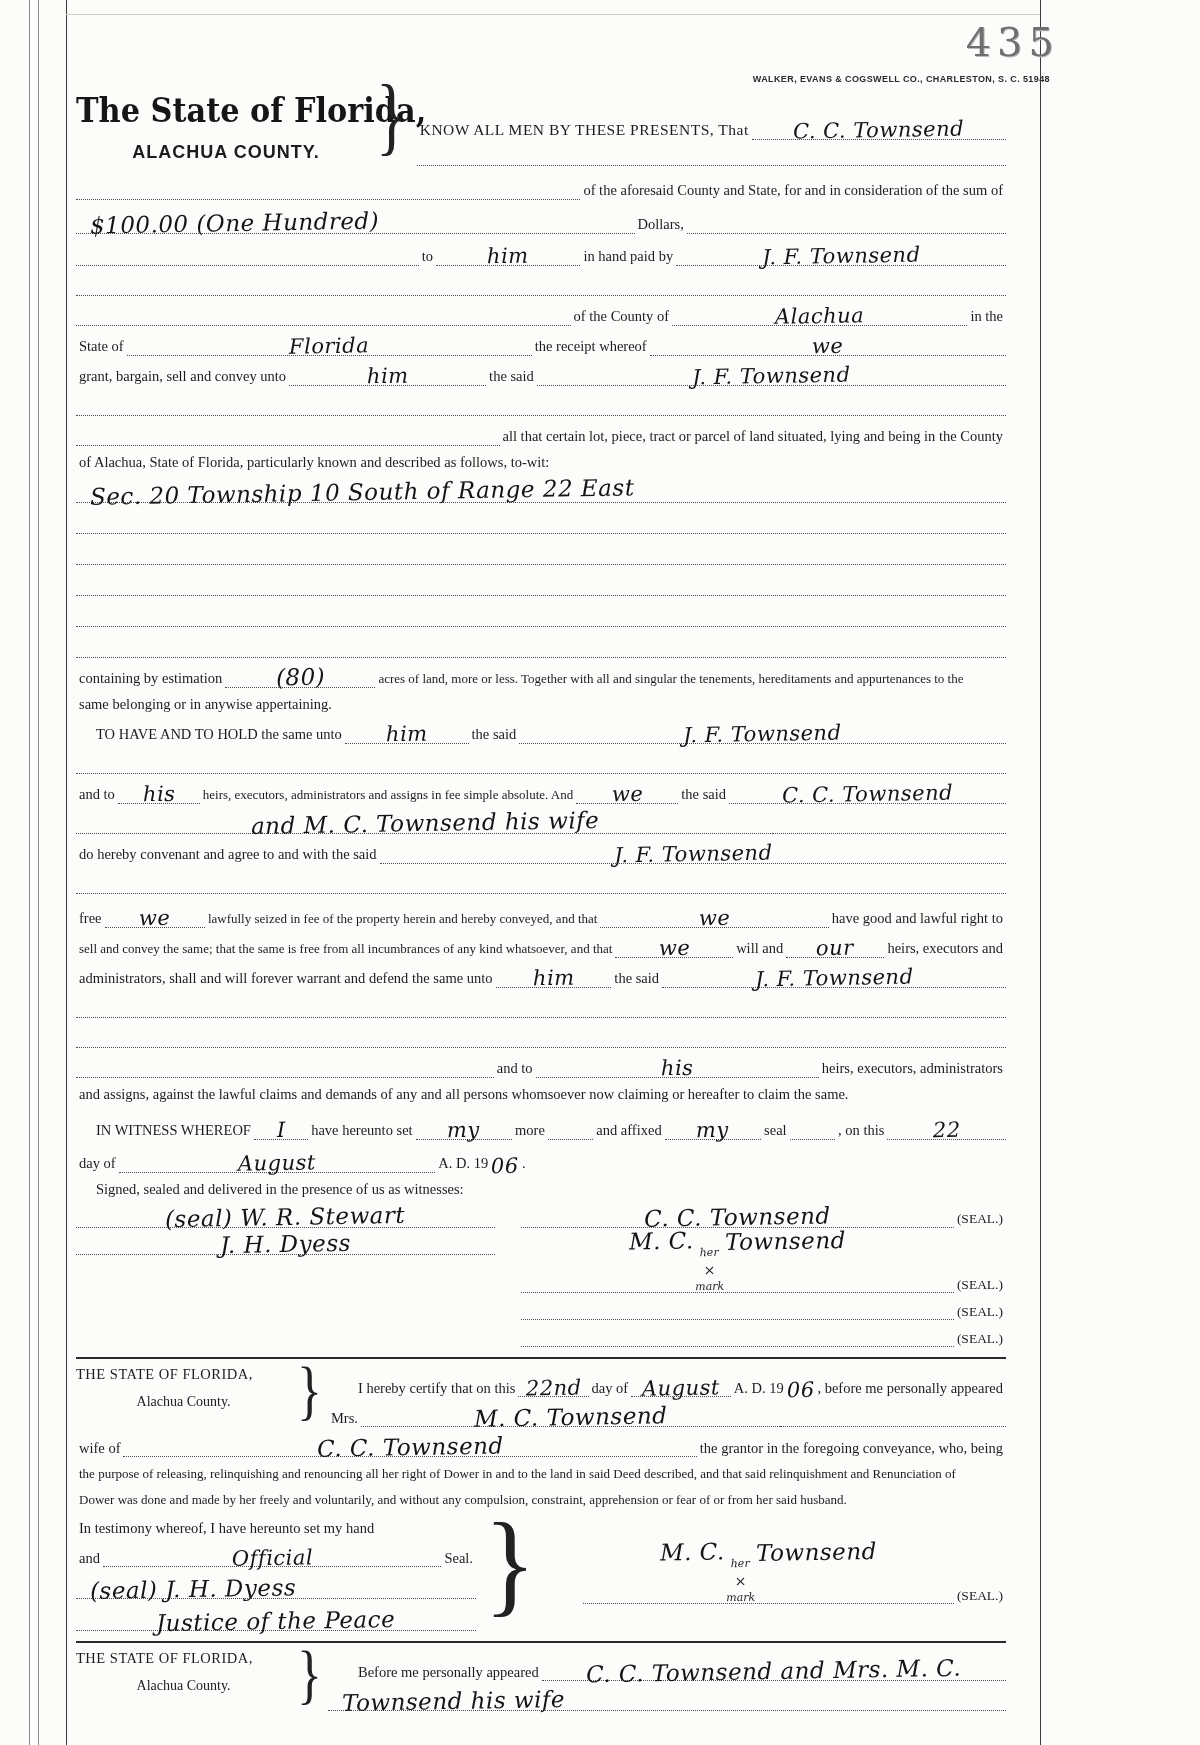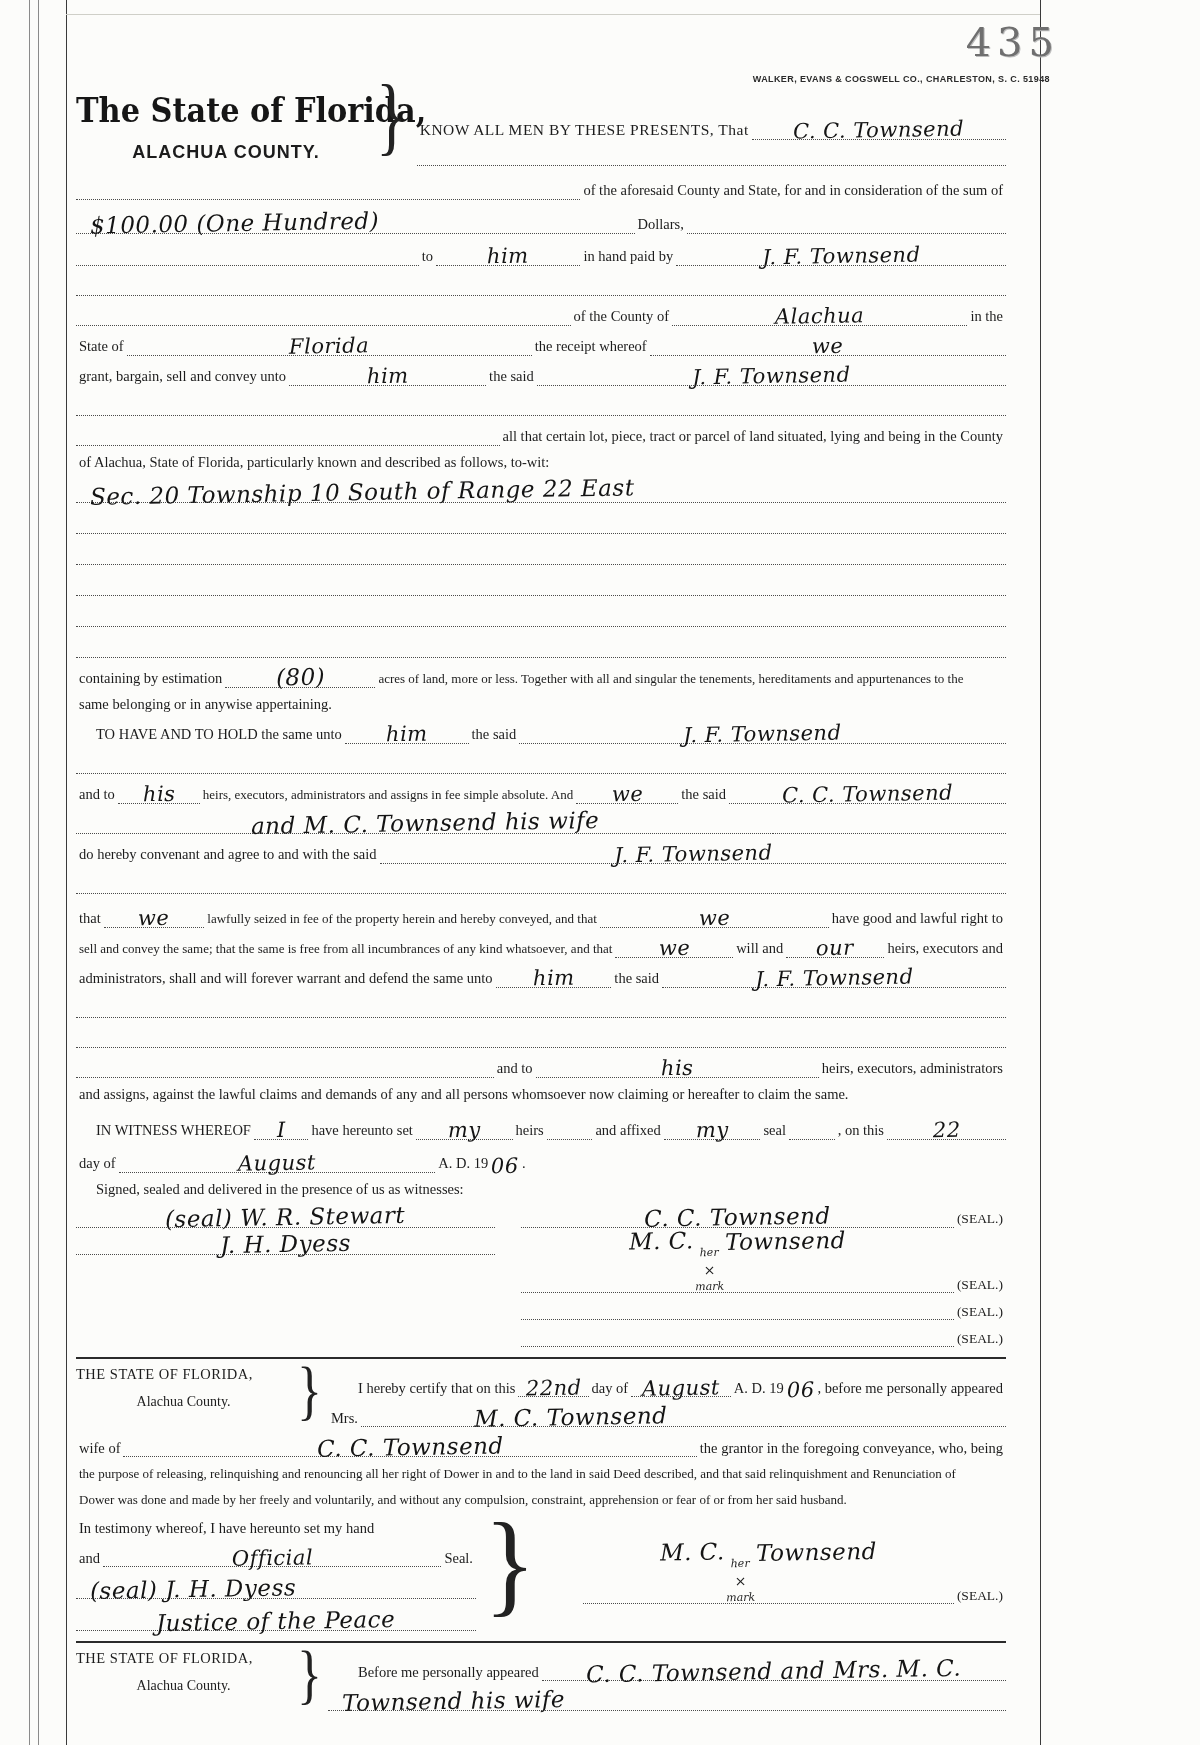--- a/index.html
+++ b/index.html
@@ -240,21 +240,21 @@
   <div class="row">
     <span class="t">do hereby convenant and agree to and with the said</span>
     <span class="fill"><span class="hw">J. F. Townsend</span></span>
   </div>
 
   <div class="row">
       <span class="fill"></span>
     </div>
 
   <div class="row" style="min-height:34px">
-    <span class="t">that</span>
+    <span class="t">free</span>
     <span class="fill f07"><span class="hw">we</span></span>
     <span class="t long">lawfully seized in fee of the property herein and hereby conveyed, and that</span>
     <span class="fill f2"><span class="hw">we</span></span>
     <span class="t">have good and lawful right to</span>
   </div>
 
   <div class="row">
     <span class="t long">sell and convey the same; that the same is free from all incumbrances of any kind whatsoever, and that</span>
     <span class="fill f1"><span class="hw">we</span></span>
     <span class="t">will and</span>
@@ -285,21 +285,21 @@
 
   <div class="row row-sm">
     <span class="t">and assigns, against the lawful claims and demands of any and all persons whomsoever now claiming or hereafter to claim the same.</span>
   </div>
 
   <div class="row" style="min-height:36px">
     <span class="t" style="padding-left:20px">IN WITNESS WHEREOF</span>
     <span class="fill f05"><span class="hw">I</span></span>
     <span class="t">have hereunto set</span>
     <span class="fill f07"><span class="hw">my</span></span>
-    <span class="t">heirs</span>
+    <span class="t">more</span>
     <span class="fill f05"></span>
     <span class="t">and affixed</span>
     <span class="fill f07"><span class="hw">my</span></span>
     <span class="t">seal</span>
     <span class="fill f05"></span>
     <span class="t">, on this</span>
     <span class="fill f1"><span class="hw">22</span></span>
   </div>
 
   <div class="row" style="min-height:33px">

